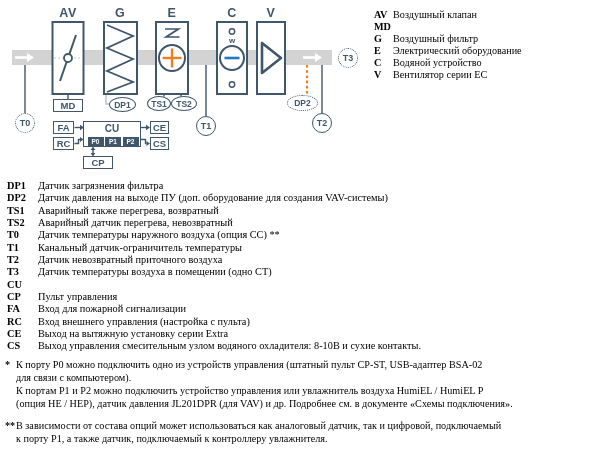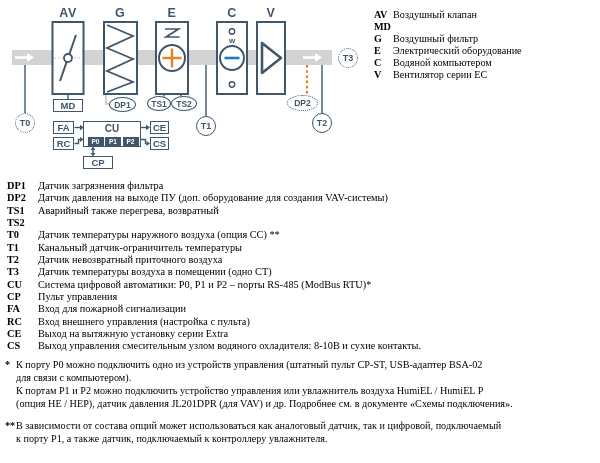--- a/index.html
+++ b/index.html
@@ -162,21 +162,21 @@
     <div class="row">
         <span class="term">G</span>
         <span class="desc">Воздушный фильтр</span>
       </div>
     <div class="row">
         <span class="term">E</span>
         <span class="desc">Электрический оборудование</span>
       </div>
     <div class="row">
         <span class="term">C</span>
-        <span class="desc">Водяной компьютером</span>
+        <span class="desc">Водяной устройство</span>
       </div>
     <div class="row">
         <span class="term">V</span>
         <span class="desc">Вентилятор серии ЕС</span>
       </div>
   </div>
 
   <div class="defs">
     <div class="row">
         <span class="term">DP1</span>
@@ -185,40 +185,40 @@
     <div class="row">
         <span class="term">DP2</span>
         <span class="desc">Датчик давления на выходе ПУ (доп. оборудование для создания VAV-системы)</span>
       </div>
     <div class="row">
         <span class="term">TS1</span>
         <span class="desc">Аварийный также перегрева, возвратный</span>
       </div>
     <div class="row">
         <span class="term">TS2</span>
+        <span class="desc">Аварийный датчик перегрева, невозвратный</span>
       </div>
     <div class="row">
         <span class="term">T0</span>
         <span class="desc">Датчик температуры наружного воздуха (опция СС) **</span>
       </div>
     <div class="row">
         <span class="term">T1</span>
         <span class="desc">Канальный датчик-ограничитель температуры</span>
       </div>
     <div class="row">
         <span class="term">T2</span>
         <span class="desc">Датчик невозвратный приточного воздуха</span>
       </div>
     <div class="row">
         <span class="term">T3</span>
         <span class="desc">Датчик температуры воздуха в помещении (одно СТ)</span>
       </div>
     <div class="row">
         <span class="term">CU</span>
-        <span class="desc">Система цифровой автоматики: P0, P1 и P2 – порты RS-485 (ModBus RTU)*</span>
       </div>
     <div class="row">
         <span class="term">CP</span>
         <span class="desc">Пульт управления</span>
       </div>
     <div class="row">
         <span class="term">FA</span>
         <span class="desc">Вход для пожарной сигнализации</span>
       </div>
     <div class="row">

